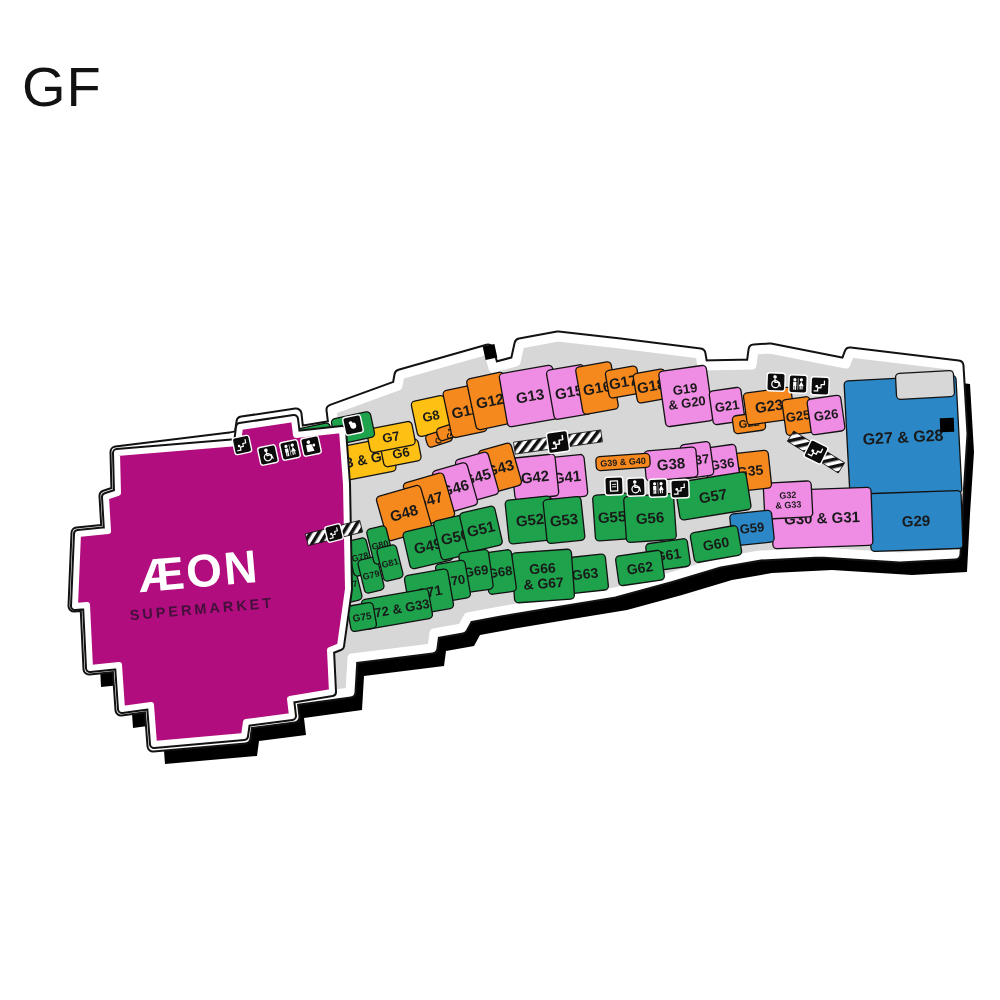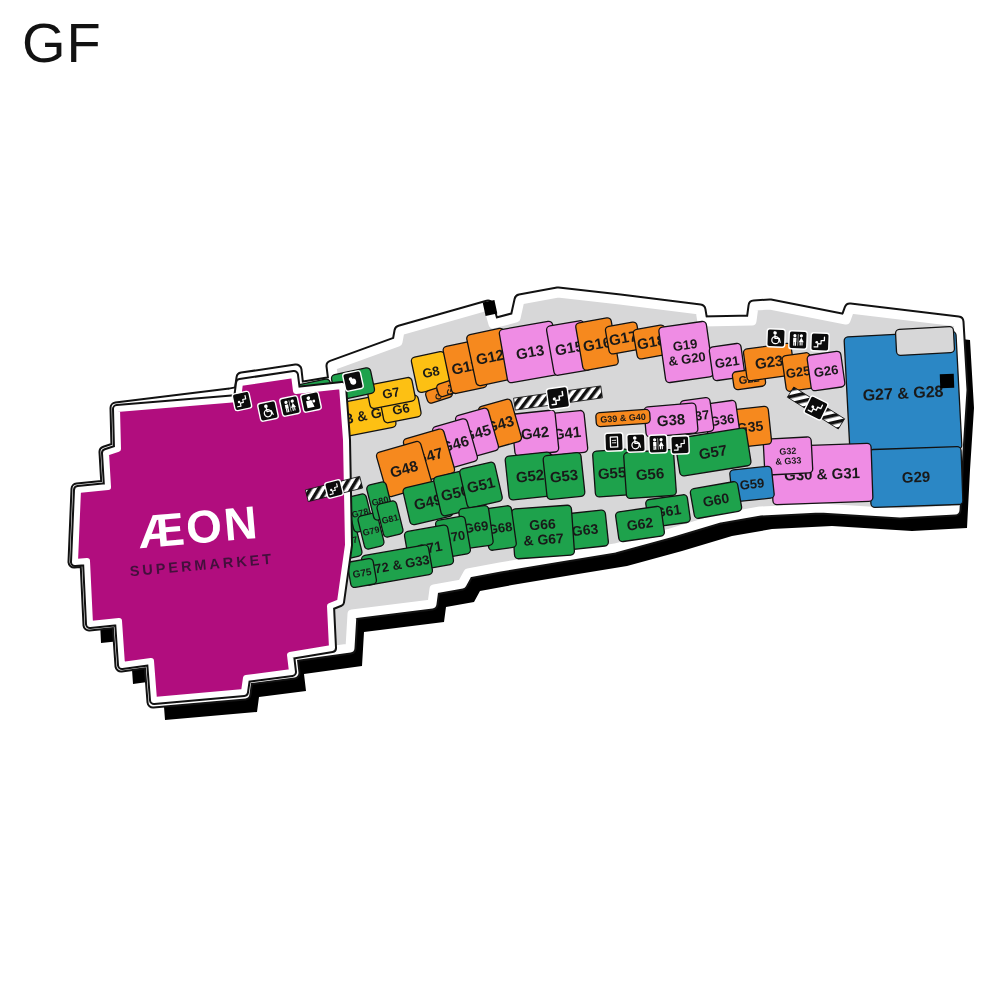--- a/index.html
+++ b/index.html
@@ -1,17 +1,17 @@
 <!DOCTYPE html>
 <html><head>
 <meta charset="utf-8">
 <style>
   html,body{margin:0;padding:0;background:#ffffff;}
   .page{position:relative;width:1000px;height:908px;background:#ffffff;overflow:hidden;
-        font-family:"Liberation Sans","DejaVu Sans",sans-serif;}
+        font-family:"Liberation Sans","DejaVu Sans",sans-serif;margin-top:44px;}
   .floor-title{position:absolute;left:22px;top:10px;font-size:56px;font-weight:500;
         color:#121212;letter-spacing:1px;}
   svg{position:absolute;left:0;top:0;}
   text{font-family:"Liberation Sans","DejaVu Sans",sans-serif;}
 </style>
 </head>
 <body>
 
 <div class="page">
   <div class="floor-title">GF</div>

